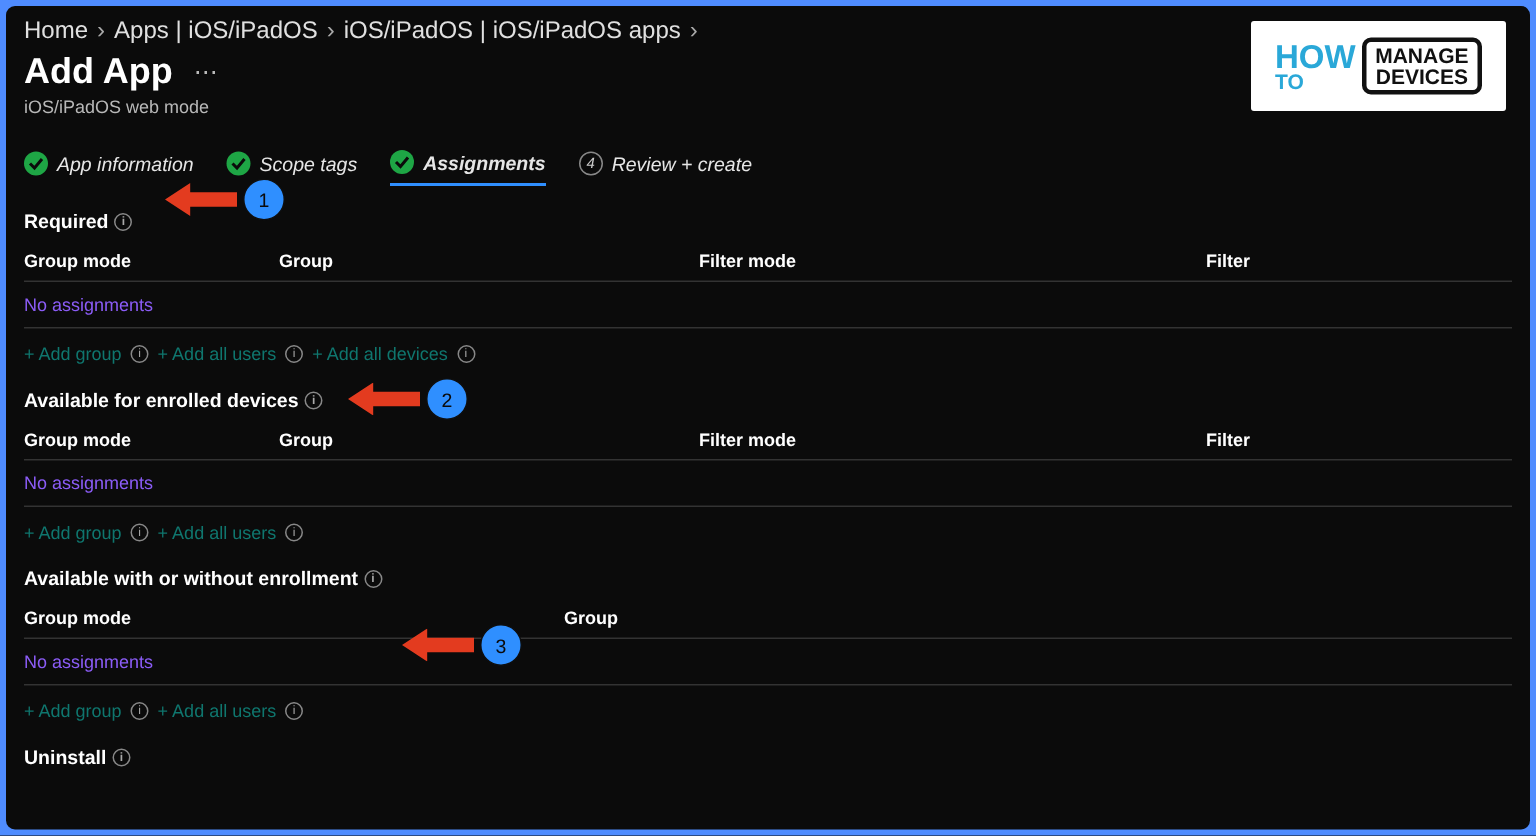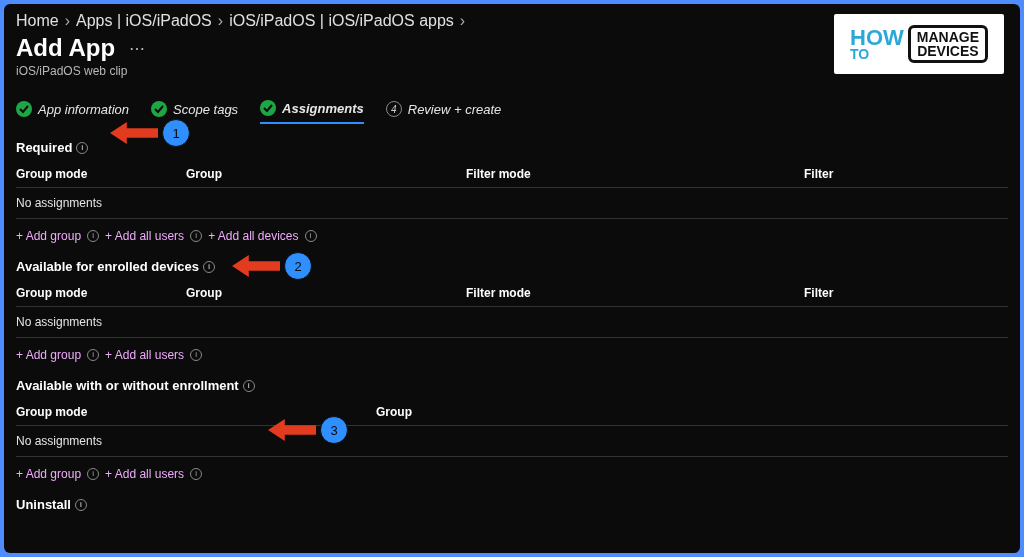--- a/index.html
+++ b/index.html
@@ -38,29 +38,29 @@
   }
   .step .circle svg { width:10px; height:10px; }
   .step.num .circle { background:transparent; border:1px solid #888; color:#ccc; font-size:10px; }
   .section { margin-top:16px; }
   .section-title { font-size:13px; font-weight:700; color:#fff; display:flex; align-items:center; gap:4px; }
   .info-icon {
     width:12px; height:12px; border:1px solid #888; border-radius:50%; display:inline-flex;
     align-items:center; justify-content:center; font-size:8px; color:#aaa; line-height:1;
   }
   .headers { display:flex; font-size:12px; font-weight:600; color:#fff; margin-top:12px; border-bottom:1px solid #333; padding-bottom:6px;align-items:flex-end; }
-  .row { display:flex; font-size:12px; color:#e5e5e5; padding:8px 0; border-bottom:1px solid #333; }
+  .row { display:flex; font-size:12px; color:#8b5cf6; padding:8px 0; border-bottom:1px solid #333; }
   .col-groupmode { width:170px; }
   .col-group { width:280px; }
   .col-filtermode { width:338px; }
   .col-filter { flex:1; }
   .col-groupmode2 { width:360px; }
   .col-group2 { flex:1; }
   .actions { margin-top:10px; font-size:12px; display:flex; gap:6px; align-items:center; }
-  .actions a { color:#f0abfc; text-decoration:none; }
+  .actions a { color:#0f766e; text-decoration:none; }
   .logo {
     position:absolute; top:10px; right:16px; width:170px; height:60px; background:#fff; border-radius:2px;
     display:flex; align-items:center; justify-content:center; gap:4px; padding:4px 6px;
   }
   .logo .how { color:#2aa8d8; font-weight:900; font-size:22px; line-height:0.9; font-family:Arial Black, Arial, sans-serif; }
   .logo .how .to { display:block; font-size:14px; }
   .logo .manage {
     border:3px solid #111; border-radius:6px; padding:2px 6px;
     font-family:Arial Black, Arial, sans-serif; font-weight:900; color:#111; font-size:14px; line-height:1; text-align:center;
   }
@@ -88,21 +88,21 @@
     <a href="#">Apps | iOS/iPadOS</a>
     <span class="sep">›</span>
     <a href="#">iOS/iPadOS | iOS/iPadOS apps</a>
     <span class="sep">›</span>
   </div>
 
   <div class="title-row">
     <h1>Add App</h1>
     <span class="ellipsis">⋯</span>
   </div>
-  <div class="subtitle">iOS/iPadOS web clip</div>
+  <div class="subtitle">iOS/iPadOS web mode</div>
 
   <div class="steps">
     <div class="step">
       <span class="circle">
         <svg viewBox="0 0 10 10">
             <path d="M1 5 L4 8 L9 2" stroke="#0b0b0b" stroke-width="2" fill="none"></path>
           </svg>
       </span>
       <span>App information</span>
     </div>

